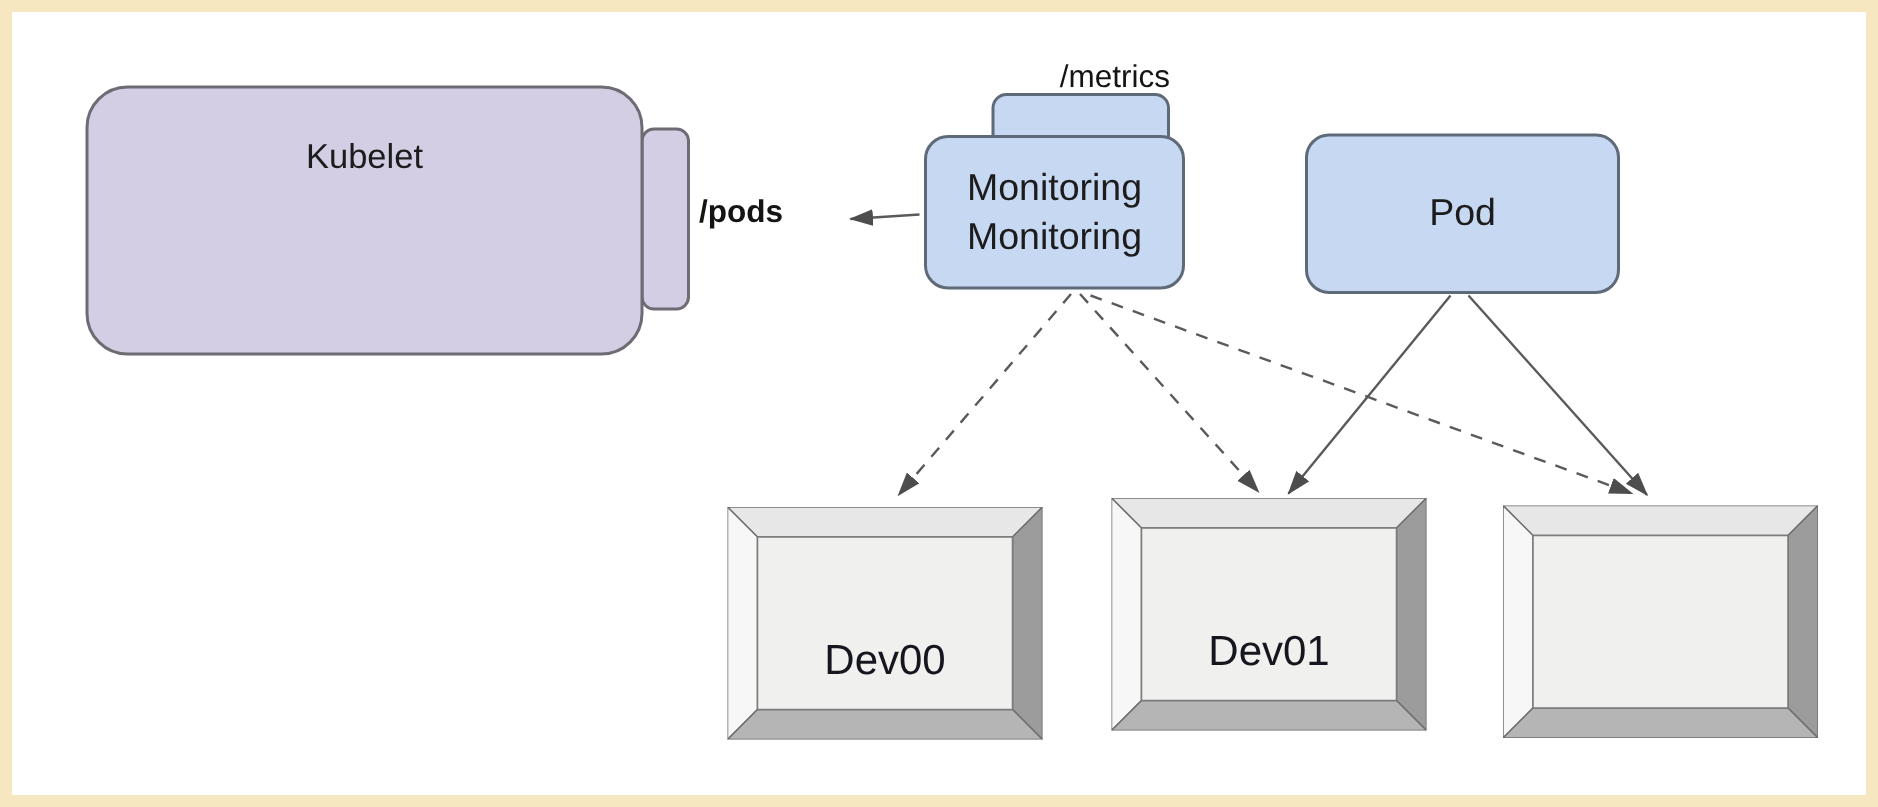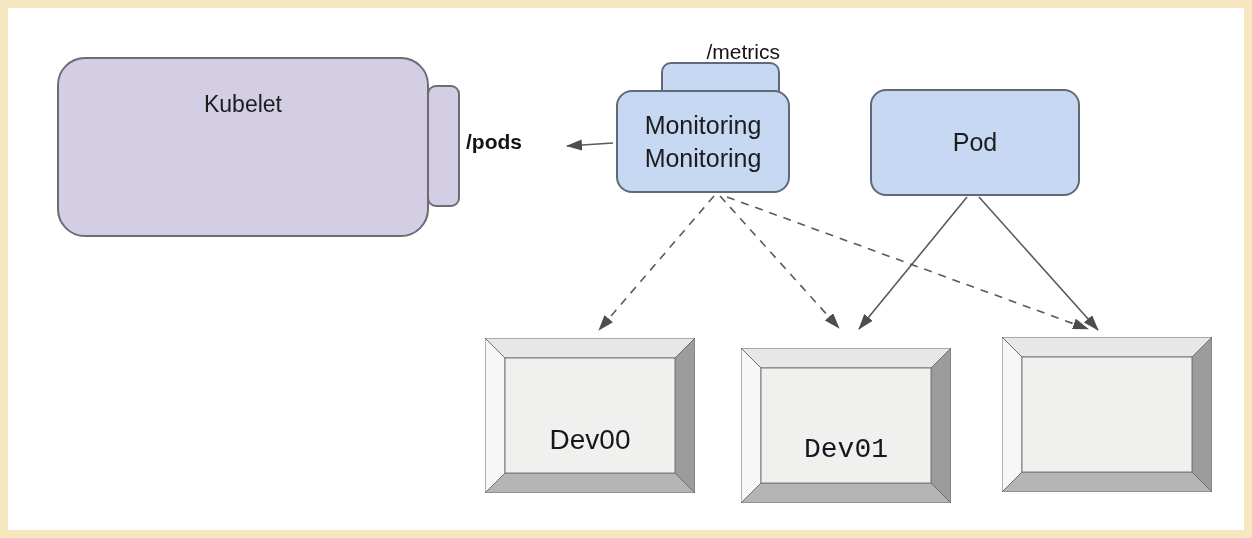--- a/index.html
+++ b/index.html
@@ -102,21 +102,21 @@
     left: 20px; top: 20px;
     width: 170px; height: 115px;
     display: flex;
     justify-content: center;
     align-items: center;
     font-size: 28px;
     color: #16161e;
     margin-top: 24px;
   }
   .device-00 { left: 485px; top: 338px; }
-  .device-01 { left: 741px; top: 348px; font-family: Liberation Mono, monospace; }
+  .device-01 { left: 741px; top: 332px; }
   .device-02 { left: 1002px; top: 337px; }
 
   .edges-svg {
     position: absolute;
     left: 0; top: 0;
     z-index: 1;
   }
   .edge-solid  { stroke: #5a5a5a; stroke-width: 1.6; fill: none; }
   .edge-dashed { stroke: #5a5a5a; stroke-width: 1.6; fill: none; stroke-dasharray: 8 7; }
 </style>

